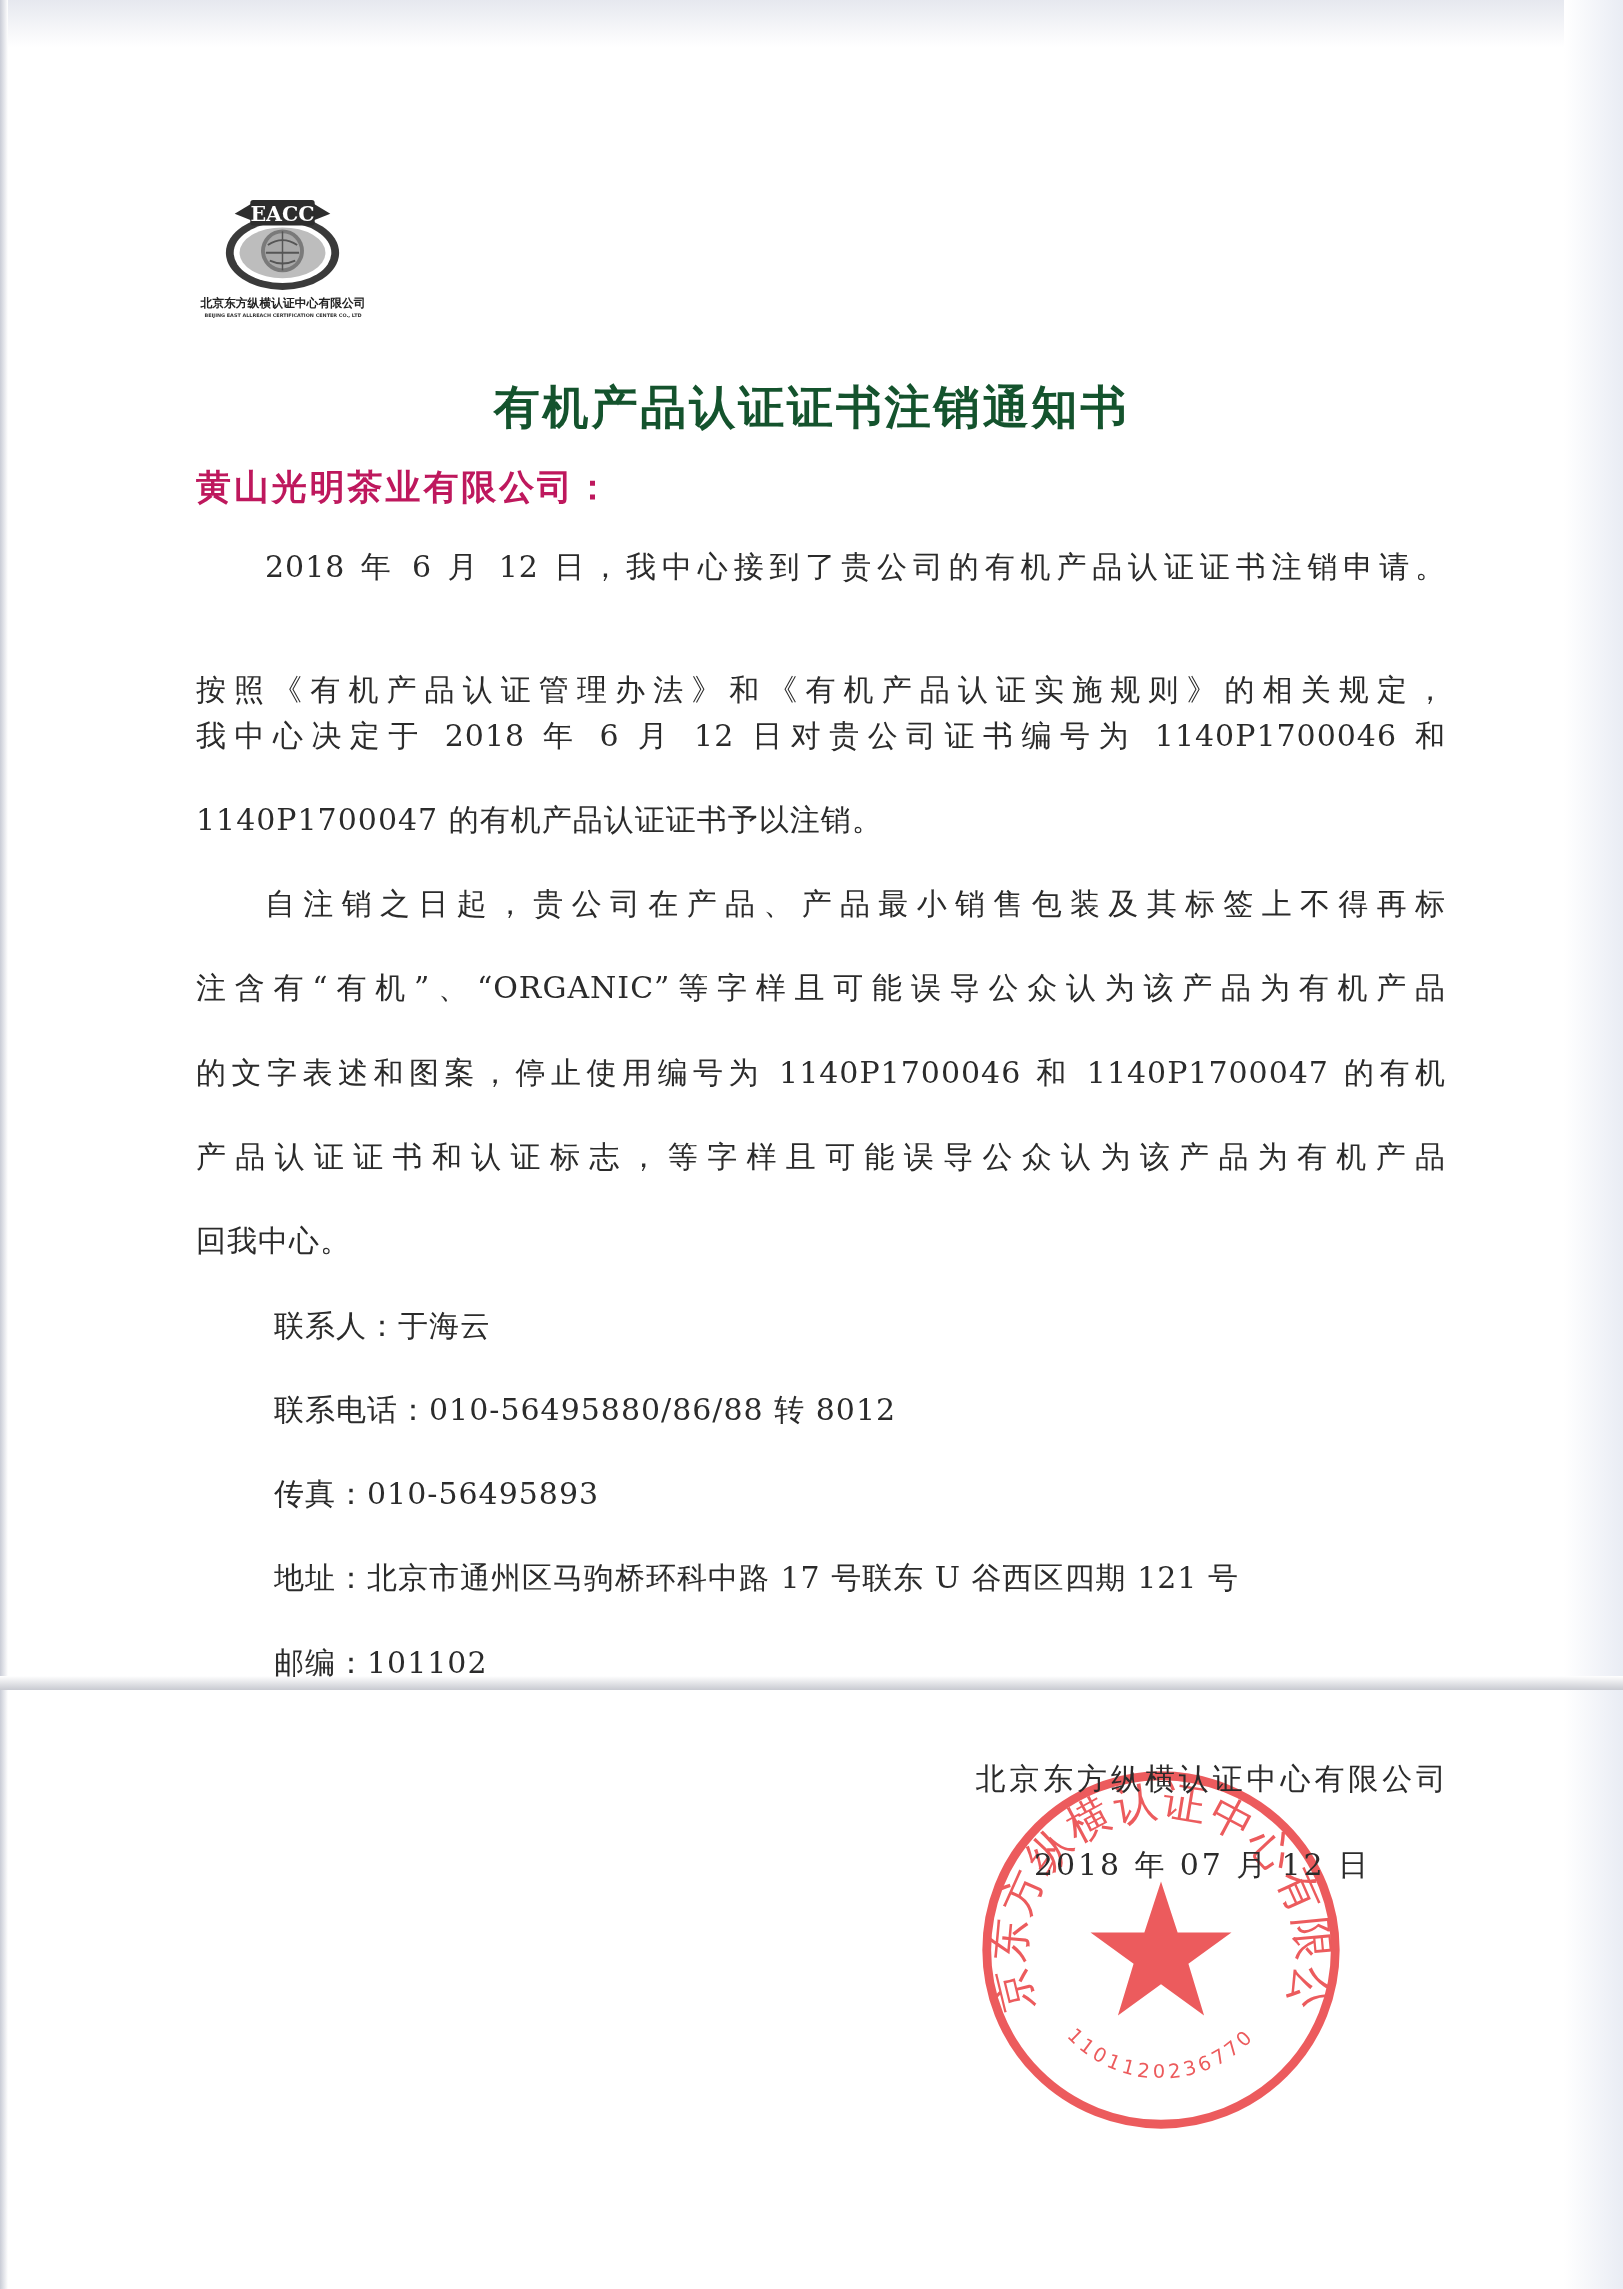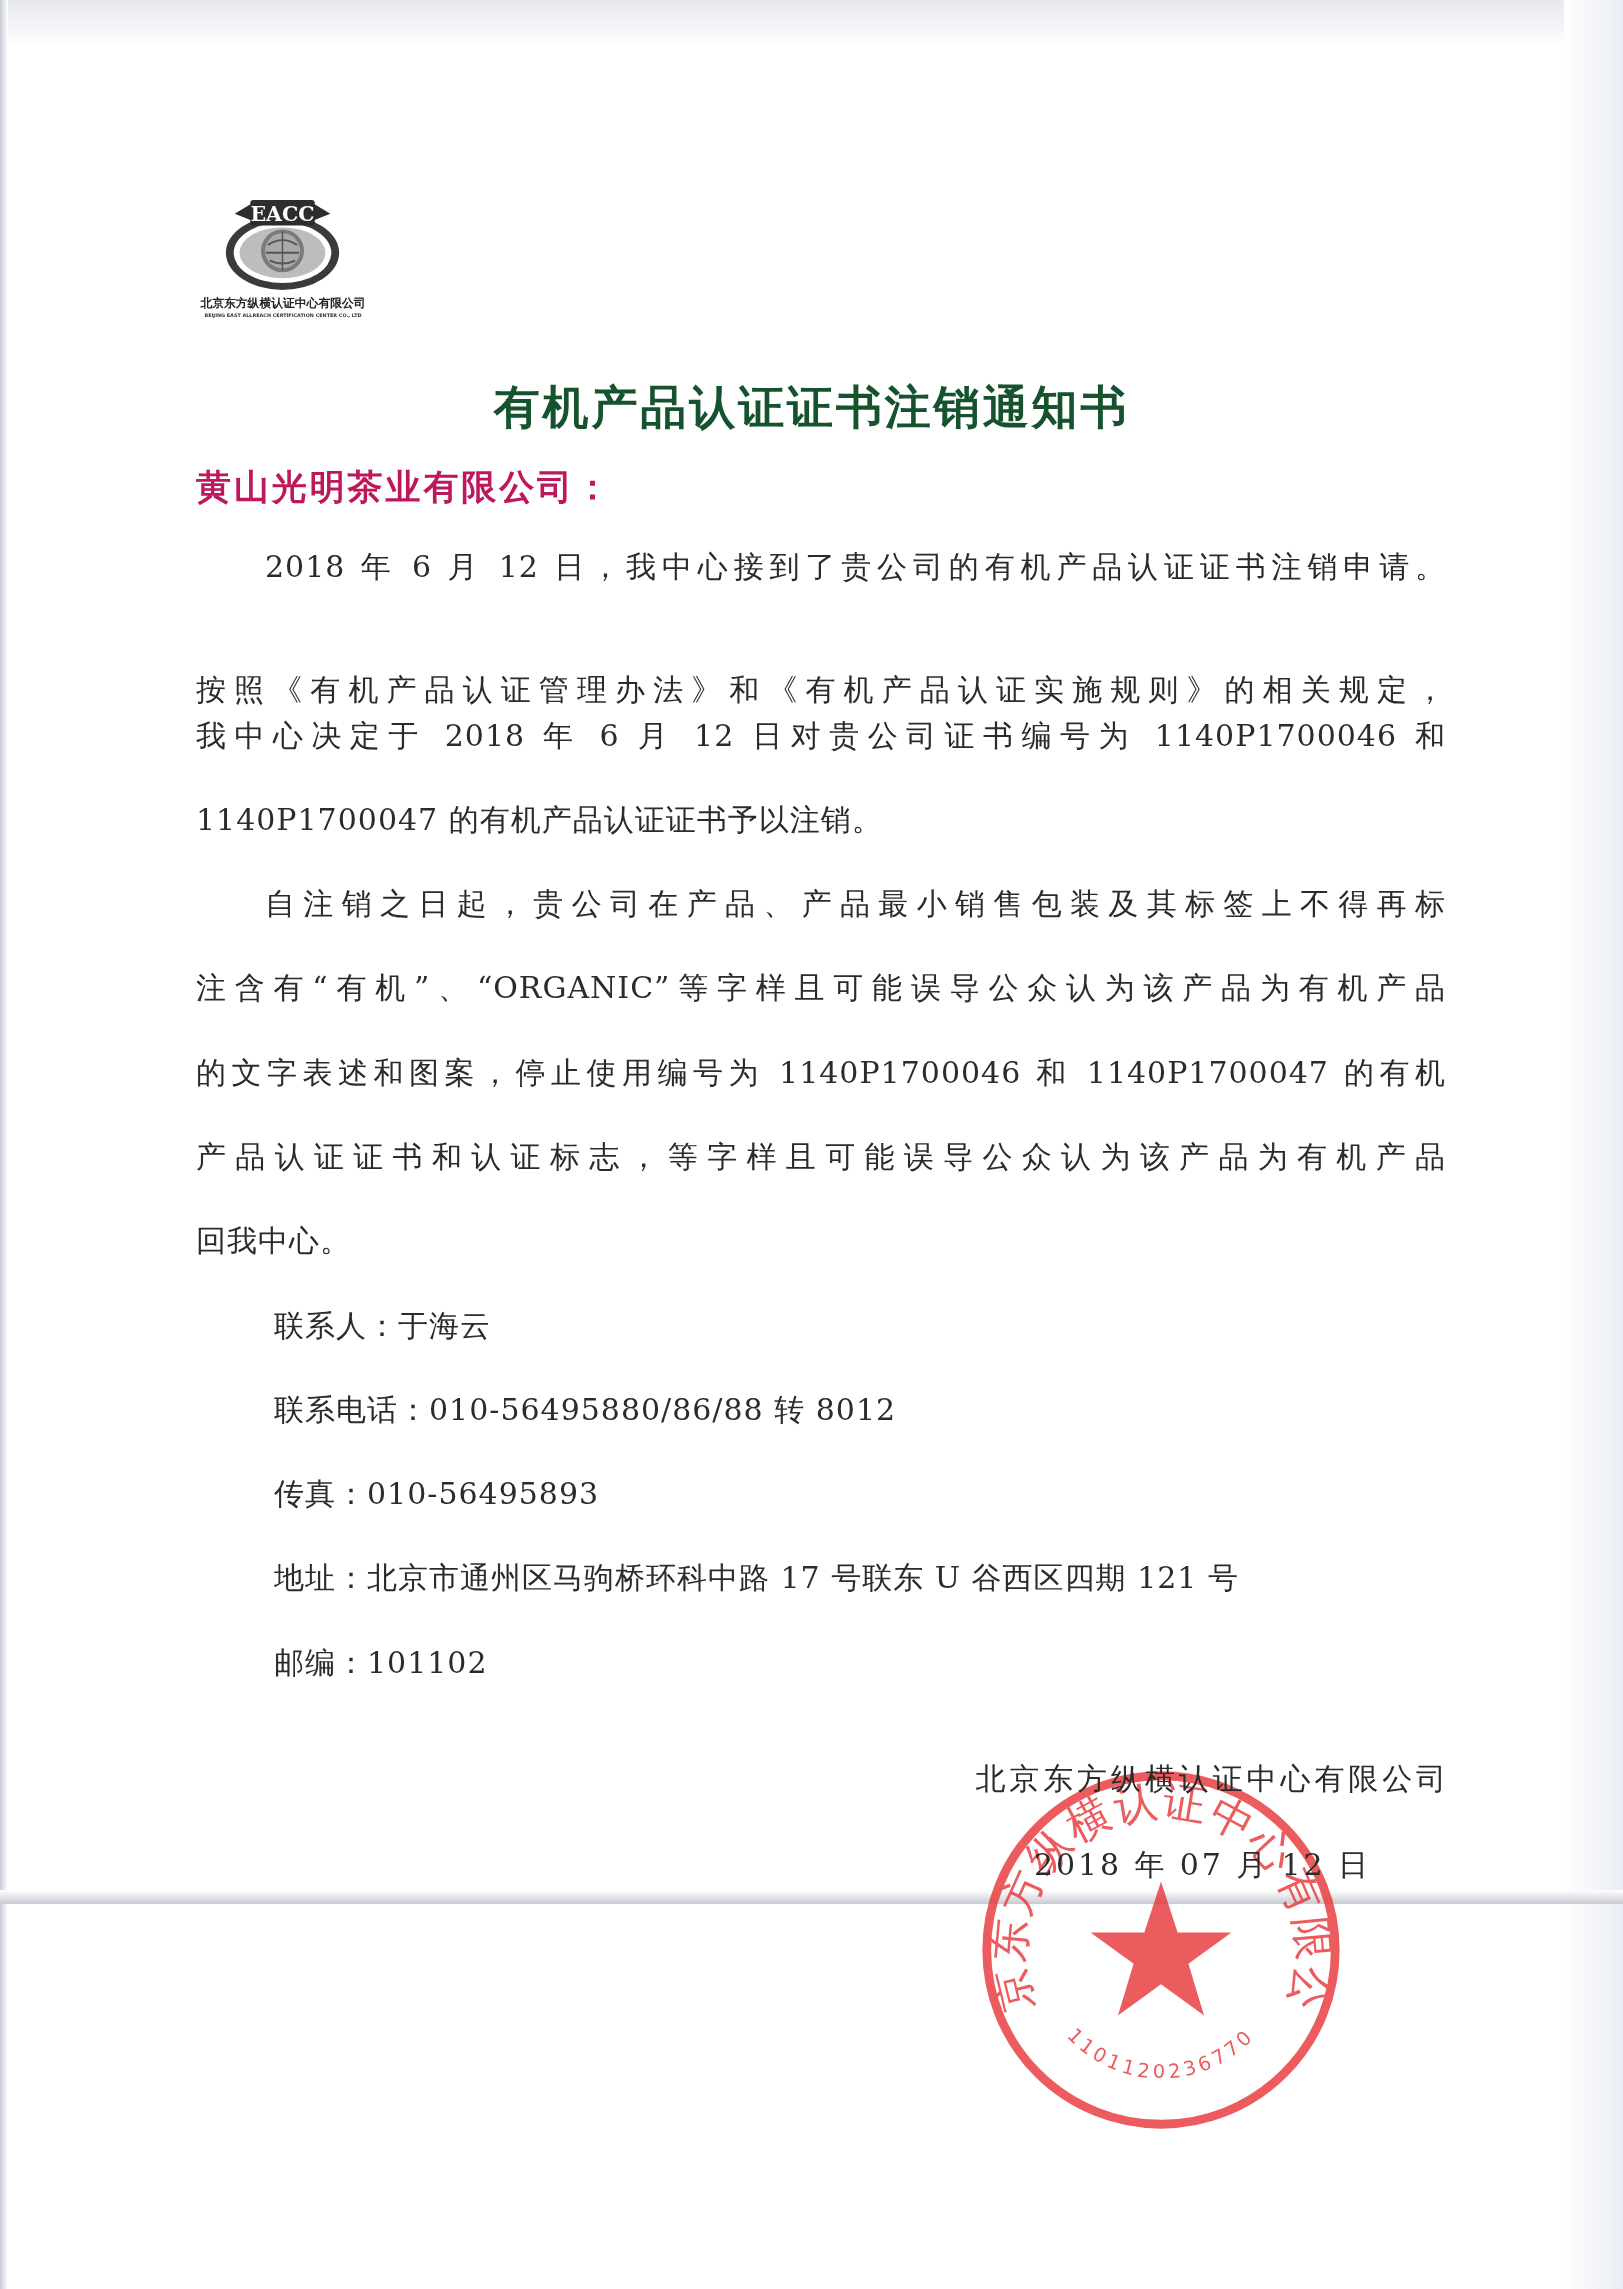--- a/index.html
+++ b/index.html
@@ -12,21 +12,21 @@
     height: 2290px;
     position: relative;
     overflow: hidden;
     font-family: "DejaVu Serif", "Liberation Serif", serif;
     color: #2a2a2a;
   }
   .page {
     position: absolute;
     left: 0; top: 0;
     width: 1623px;
-    height: 1904px;
+    height: 1690px;
     background: #ffffff;
   }
   
   .scan-top {
     position: absolute; left: 0; top: 0; width: 1623px; height: 47px;
     background: linear-gradient(#e6e8ef, #ffffff);
   }
   .scan-left {
     position: absolute; left: 0; top: 0; width: 7.8px; height: 2290px;
     background: linear-gradient(90deg, #c9ccd6, #ffffff);

